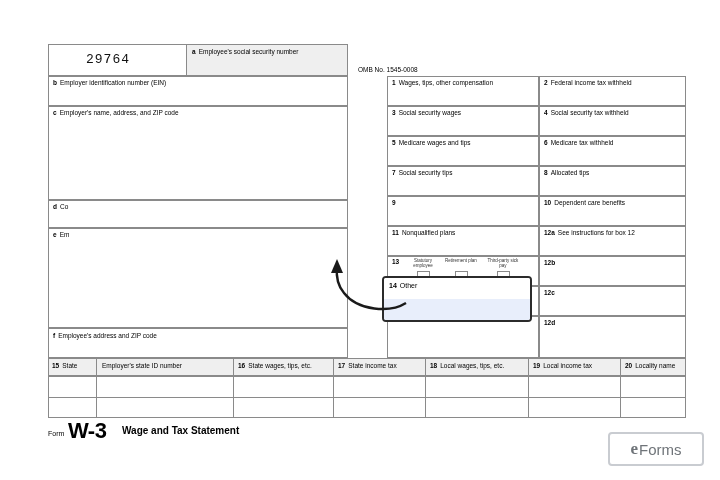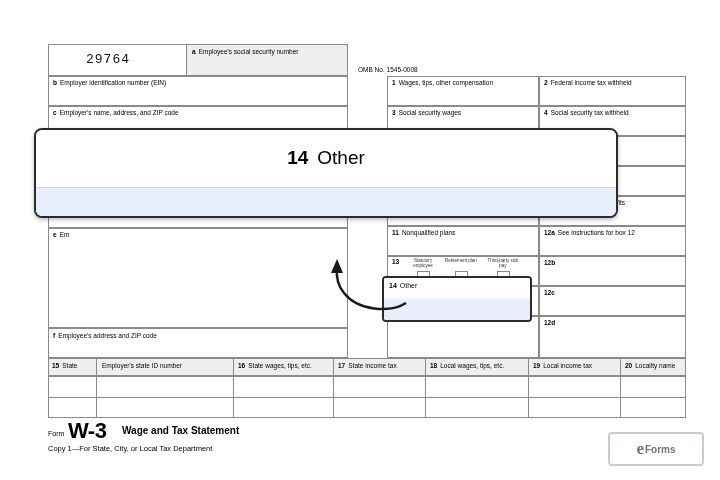--- a/index.html
+++ b/index.html
@@ -191,22 +191,22 @@
     justify-content: center;
     background: #fff;
   }
   .eforms .e {
     font-size: 17px;
     font-weight: bold;
     color: #6f7479;
     font-family: "Liberation Serif", serif;
   }
   .eforms .forms {
-    font-size: 10px;
-    font-weight: bold;
+    font-size: 15px;
+    font-weight: normal;
     color: #6f7479;
     margin-left: 1px;
   }
   .tiny-sub {
     position: absolute;
     font-size: 4.5px;
     color: #333;
     line-height: 5px;
     text-align: center;
   }
@@ -372,32 +372,23 @@
     <div class="box-label" style="left:499px; top:318px;">
       <span class="n">19</span><span>Local income tax</span>
     </div>
     <div class="box-label" style="left:591px; top:318px;">
       <span class="n">20</span><span>Locality name</span>
     </div>
 
     <div class="footer-form" style="left:14px; top:386px;">Form</div>
     <div class="w2" style="left:34px; top:374px;">W-3</div>
     <div class="wts" style="left:88px; top:381px;">Wage and Tax Statement</div>
-    <div class="copy" style="left:14px; top:400px;">Copy 1—For State, City, or Local Tax Department</div>
 
   </div>
 
-  <div class="callout">
-    <div class="top">
-      <div class="title">
-        <span class="n">14</span><span>Other</span>
-      </div>
-    </div>
-    <div class="bottom"></div>
-  </div>
 
   <div class="mini14">
     <div class="mtop"></div>
     <div class="mlabel">
       <span class="n">14</span><span>Other</span>
     </div>
     <div class="mbot"></div>
   </div>
 
   <svg class="arrow" viewBox="0 0 80 60">

